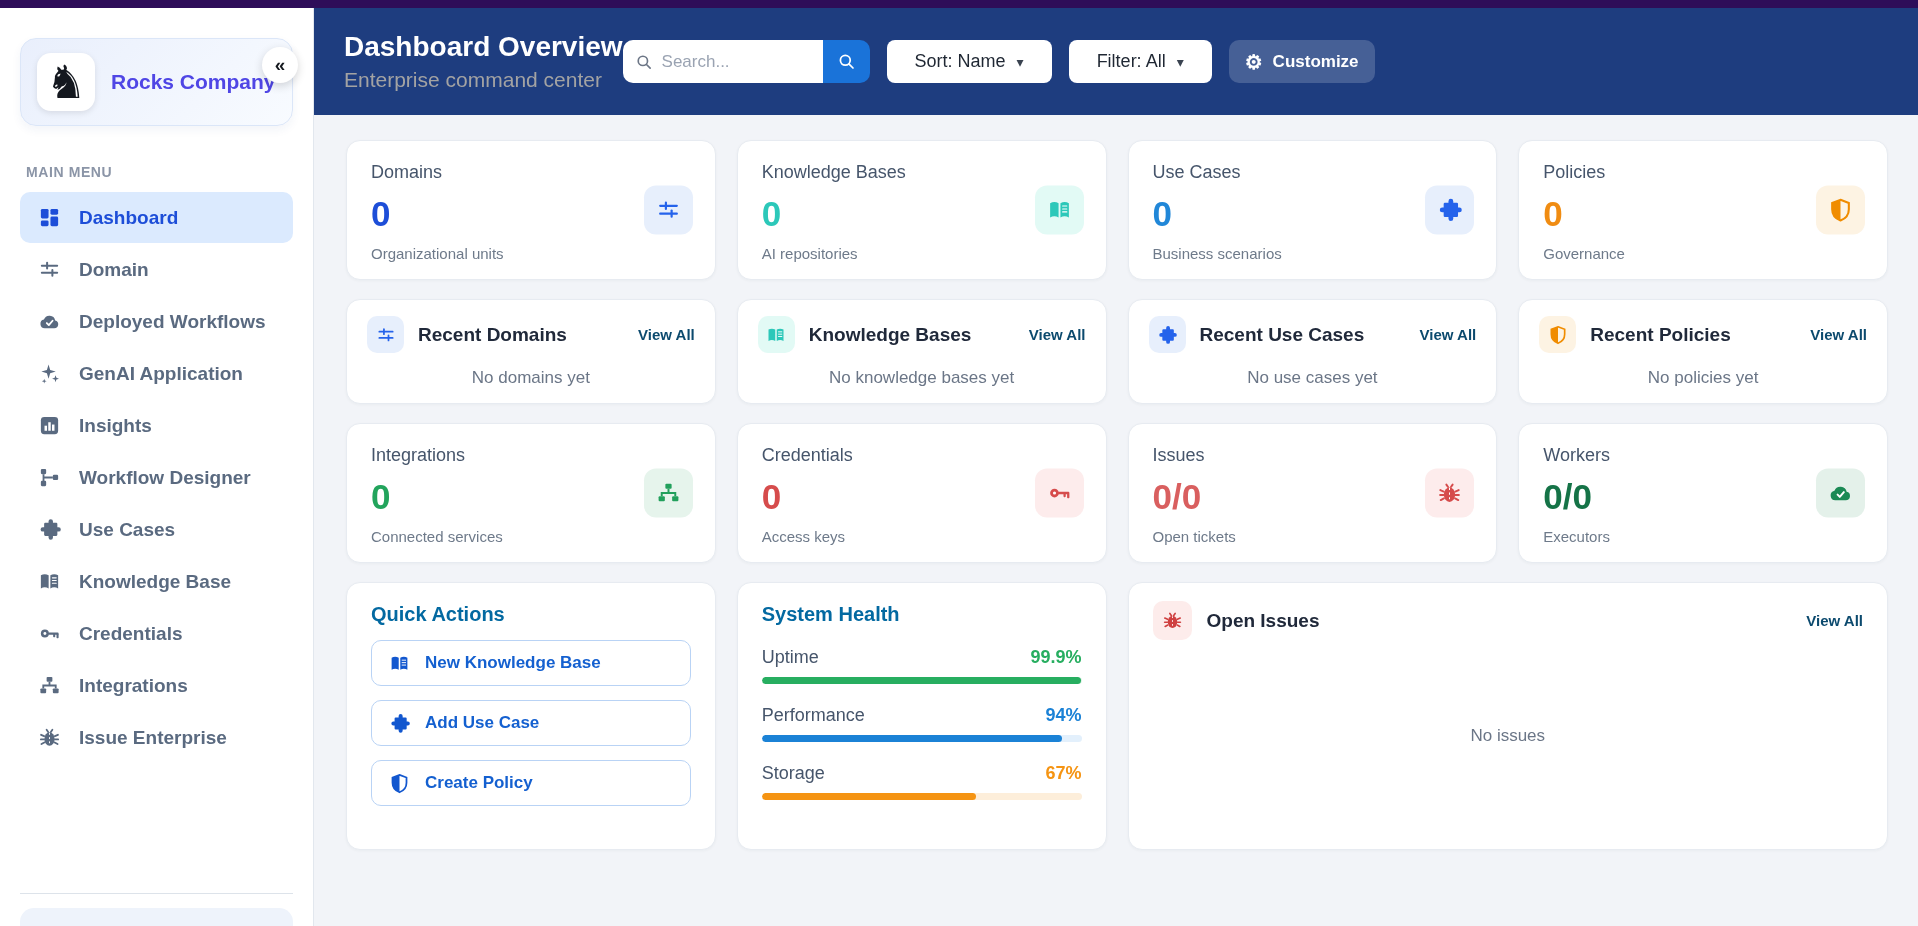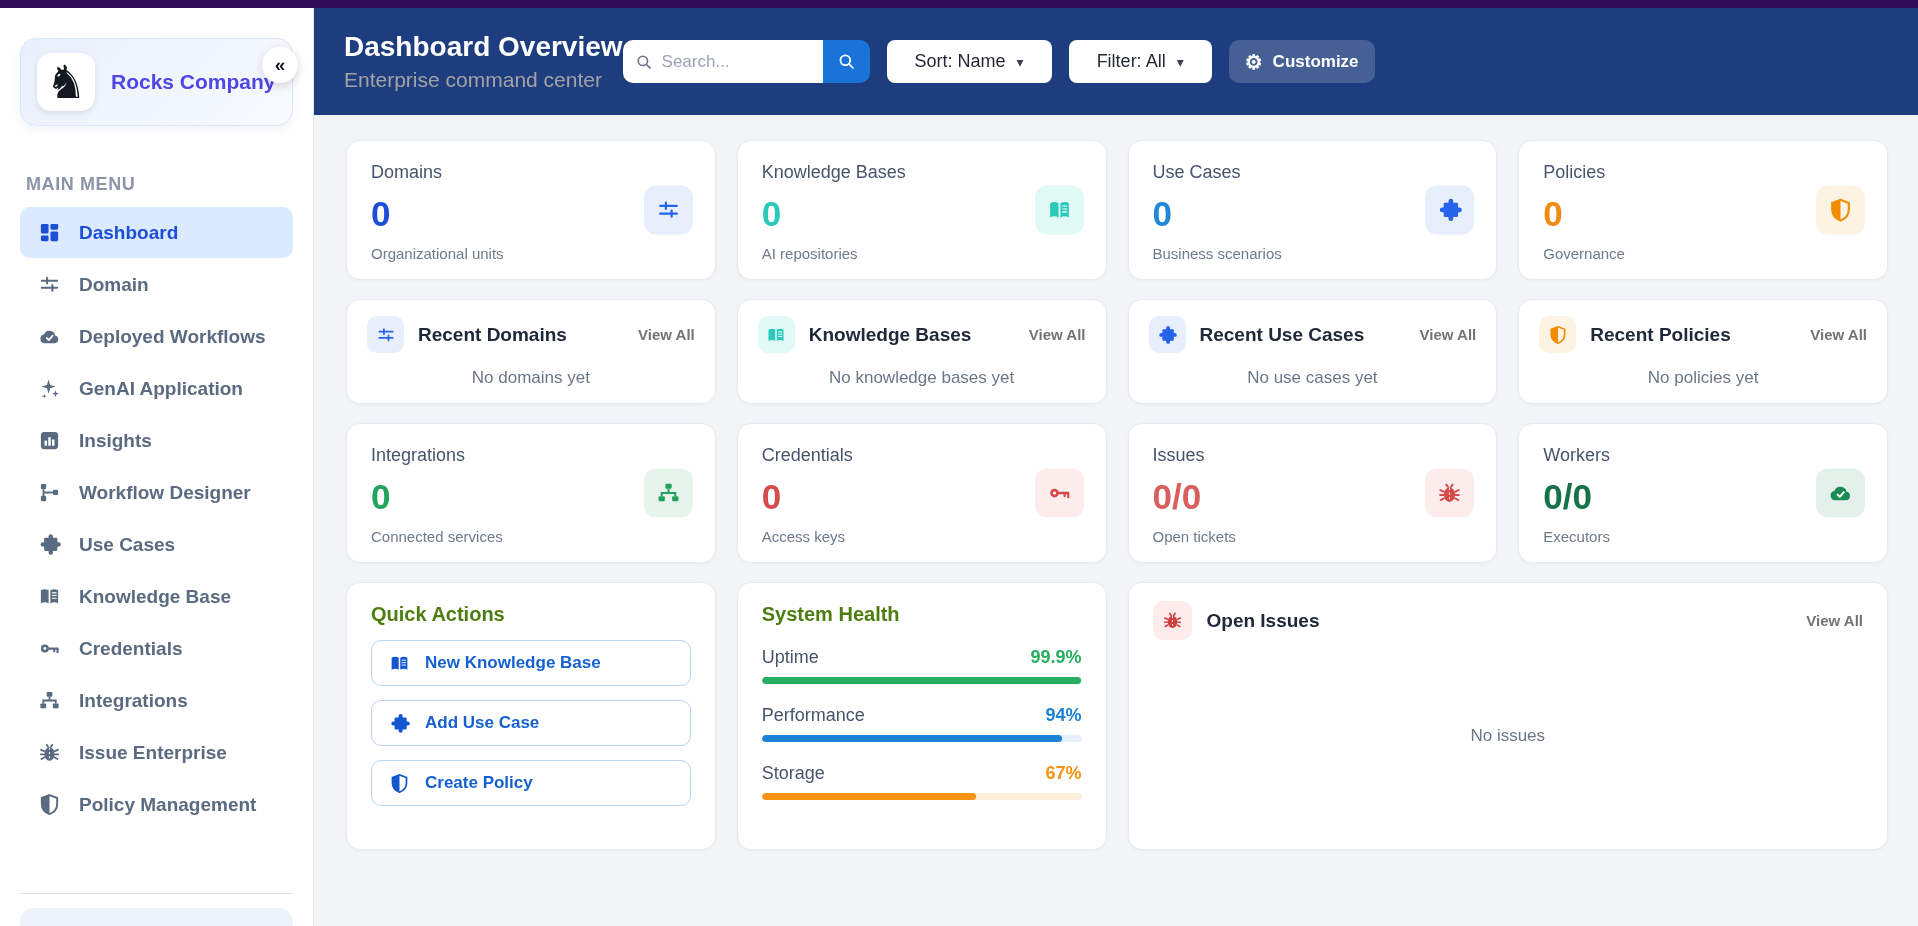--- a/index.html
+++ b/index.html
@@ -35,21 +35,21 @@
   .company-name { color: #4f46e5; font-weight: bold; font-size: 21px; }
   .collapse-btn {
     position: absolute; top: 8px; right: -6px;
     width: 36px; height: 36px; border-radius: 50%;
     background: #fff; border: none; cursor: pointer;
     box-shadow: 0 3px 10px rgba(0,0,0,0.16);
     font-size: 19px; font-weight: bold; color: #15191f;
     display: flex; align-items: center; justify-content: center;
   }
   .menu-label {
-    margin: 48px 0 12px 6px; font-size: 18px; color: #8b95a7;
+    margin: 38px 0 12px 6px; font-size: 14px; color: #8b95a7;
     letter-spacing: 0.6px; font-weight: bold;
   }
   .menu-item {
     display: flex; align-items: center; gap: 18px;
     padding: 14px 18px; border-radius: 10px; cursor: pointer;
     color: #5a6a80; font-size: 19px; font-weight: 600; margin-bottom: 1px;
   }
   .menu-item .mi-icon { width: 23px; height: 23px; flex: 0 0 auto; display: flex; }
   .menu-item .mi-icon svg { width: 100%; height: 100%; }
   .menu-item.active { background: #dbeafe; color: #1d4ed8; }
@@ -135,26 +135,26 @@
 
   
   .recent-card { height: 105px; padding: 16px 20px; }
   .recent-head { display: flex; align-items: center; gap: 14px; }
   .recent-badge {
     width: 37px; height: 37px; border-radius: 10px; flex: 0 0 auto;
     display: flex; align-items: center; justify-content: center;
   }
   .recent-badge svg { width: 20px; height: 20px; }
   .recent-title { font-size: 19px; font-weight: bold; color: #20293a; flex: 1; }
-  .view-all { color: #737373; font-size: 15px; font-weight: bold; text-decoration: none; cursor: pointer; }
+  .view-all { color: #0c4a6e; font-size: 15px; font-weight: bold; text-decoration: none; cursor: pointer; }
   .recent-empty { text-align: center; margin-top: 15px; font-size: 17px; color: #6b7687; }
 
   
   .qa-card { height: 268px; padding: 20px 24px; }
-  .qa-title, .sh-title { font-size: 20px; font-weight: bold; color: #4d7c0f; }
+  .qa-title, .sh-title { font-size: 20px; font-weight: bold; color: #0369a1; }
   .qa-btn {
     width: 100%; margin-top: 14px; height: 46px; background: #fff; cursor: pointer;
     border: 1.5px solid #b9d3f5; border-radius: 10px; padding: 0 17px;
     display: flex; align-items: center; gap: 15px;
     color: #1460d0; font-weight: bold; font-size: 17px;
     font-family: "Liberation Sans", sans-serif;
   }
   .qa-btn svg { width: 21px; height: 21px; color: #1257cf; flex: 0 0 auto; }
 
   
@@ -372,28 +372,20 @@
           <span>Integrations</span>
         </div>
         <div class="menu-item">
           <span class="mi-icon">
               <svg viewBox="0 0 24 24">
                 <use href="#i-bug"></use>
               </svg>
             </span>
           <span>Issue Enterprise</span>
         </div>
-        <div class="menu-item">
-          <span class="mi-icon">
-              <svg viewBox="0 0 24 24">
-                <use href="#i-shield"></use>
-              </svg>
-            </span>
-          <span>Policy Management</span>
-        </div>
       </nav>
 
       <div class="sidebar-bottom">
         <div class="sidebar-footer-box">
           
         </div>
       </div>
     </aside>
 
     <div class="main">

